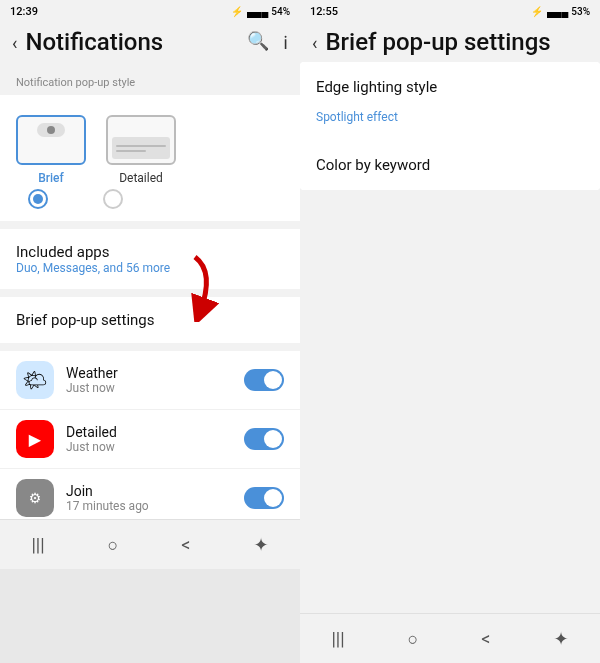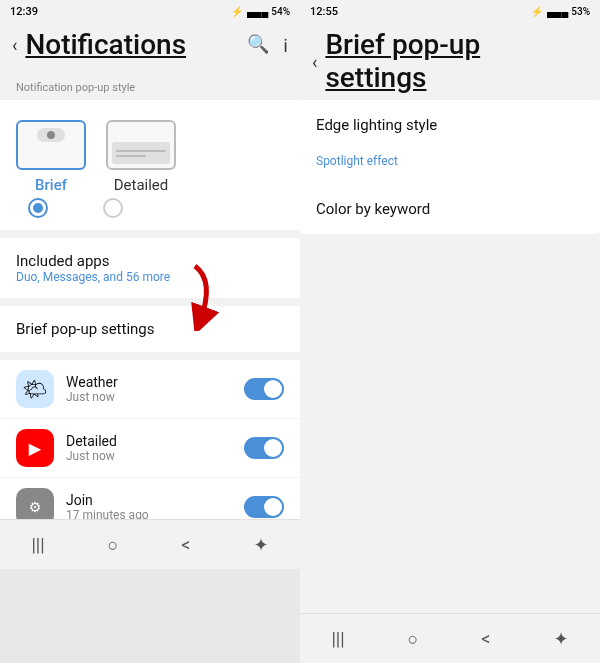--- a/index.html
+++ b/index.html
@@ -40,21 +40,21 @@
     .top-bar {
       background: #f2f2f2;
       padding: 6px 12px;
       display: flex;
       align-items: center;
       justify-content: space-between;
     }
 
     .top-bar-left { display: flex; align-items: center; gap: 8px; }
     .back-arrow { font-size: 18px; color: #333; cursor: pointer; }
-    .page-title { font-size: 28px; font-weight: 500; color: #111; text-decoration: underline; }
+    .page-title { font-size: 24px; font-weight: 500; color: #111; }
     .top-bar-icons { display: flex; gap: 14px; }
     .top-icon { font-size: 18px; color: #333; cursor: pointer; }
 
     .scroll-content {
       flex: 1;
       overflow-y: auto;
       background: #f2f2f2;
     }
 
     .section-label {
@@ -135,21 +135,21 @@
     }
 
     .panel-line {
       height: 2px;
       background: #bbb;
       border-radius: 1px;
     }
     .panel-line.short { width: 60%; }
 
     .option-label {
-      font-size: 15px;
+      font-size: 12px;
       color: #333;
     }
 
     .option-label.active { color: #4a90d9; font-weight: 500; }
 
     .radio-row {
       display: flex;
       gap: 55px;
       padding: 4px 0 0 12px;
     }
@@ -309,21 +309,21 @@
       overflow-y: auto;
       background: #f2f2f2;
     }
 
     .right-list-item {
       background: #fff;
       padding: 16px 16px 6px;
       cursor: pointer;
     }
 
-    .right-item-title { font-size: 15px; color: #111; font-weight: 400; margin-bottom: 20px; }
+    .right-item-title { font-size: 15px; color: #111; font-weight: 400; margin-bottom: 14px; }
     .right-item-sub { font-size: 12px; color: #4a90d9; padding-bottom: 10px; }
 
     .right-section {
       background: #fff;
       margin-bottom: 8px;
       border-radius: 4px;
       overflow: hidden;
     }
 
     .right-simple-item {

